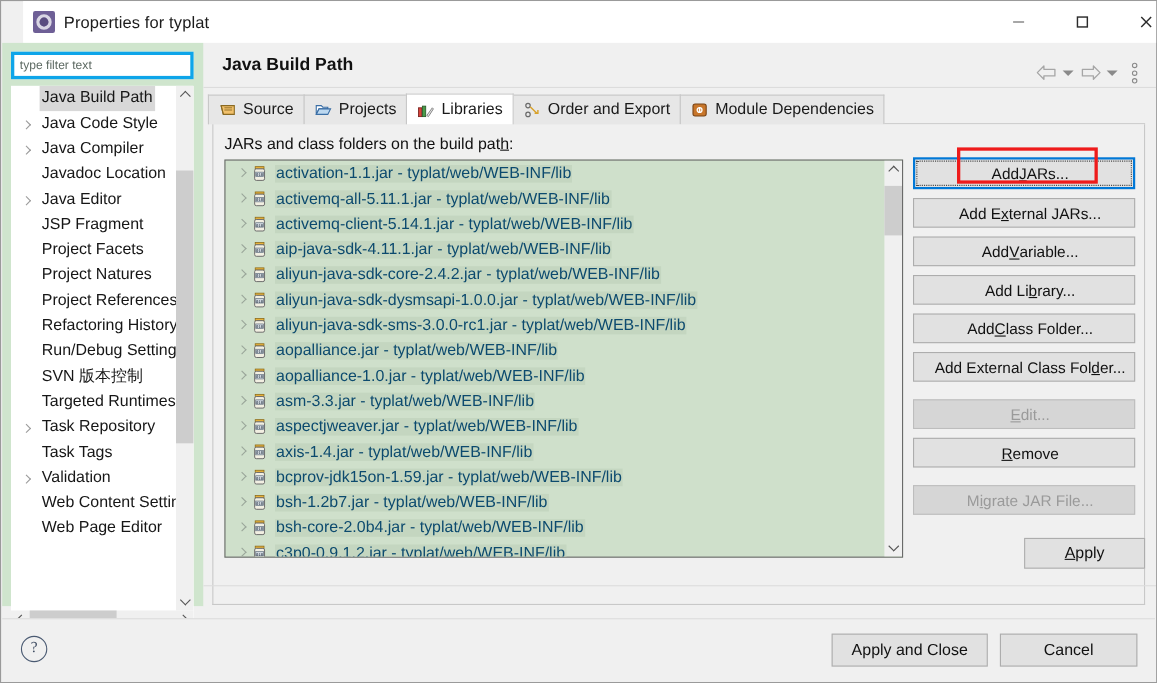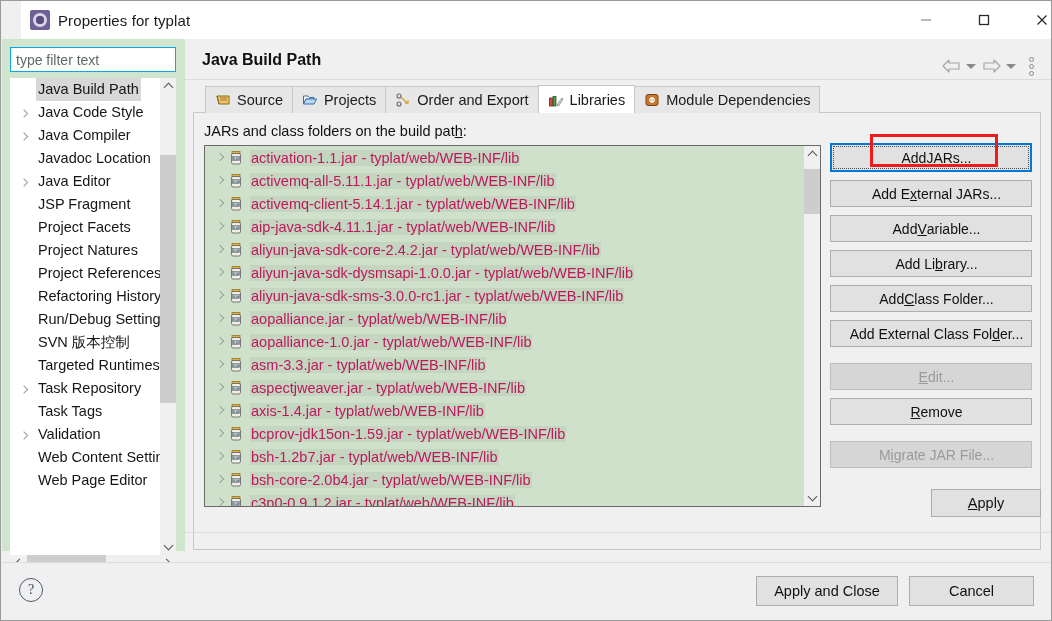--- a/index.html
+++ b/index.html
@@ -48,23 +48,23 @@
   .win-btn svg { display: block; }
 
   
   .left-panel {
     position: absolute; left: 1px; top: 38px; width: 183px; height: 512px;
     background: #cfe5cd;
   }
   .filter-wrap { position: absolute; left: 8px; top: 8px; width: 166px; height: 25px; }
   .filter-input {
     width: 166px; height: 25px;
-    border: 1px solid #0ea5e9; background: #ffffff;
+    border: 3px solid #0ea5e9; background: #ffffff;
     font-family: "Liberation Sans", sans-serif;
-    font-size: 14px; color: #5e6a63;
+    font-size: 11px; color: #5e6a63;
     padding: 0 5px; outline: none;
   }
   .filter-input::placeholder { color: #5e6a63; opacity: 1; }
 
   .tree-outer {
     position: absolute; left: 8px; top: 39px; width: 166px; height: 494px;
     background: #ffffff; overflow: hidden;
   }
   .tree-list {
     position: absolute; left: 0; top: 0; width: 150px; height: 477px;
@@ -128,21 +128,21 @@
   .nav-btn { width: 24px; height: 20px; display:flex; align-items:center; justify-content:center; }
   .nav-caret { width: 16px; height: 20px; display:flex; align-items:center; justify-content:center; }
   .caret-dn { width:0;height:0;border-left:5px solid transparent;border-right:5px solid transparent;border-top:5px solid #8a8a8a; }
   .dots-menu { width: 16px; height: 22px; display:flex; flex-direction:column; align-items:center; justify-content:center; gap:2px; margin-left:4px; }
   .dots-menu i { width:5px; height:5px; border:1px solid #8a8a8a; border-radius:50%; display:block; }
 
   .sep-line { position:absolute; left:0; top:40px; width:866px; height:1px; background:#dcdcdc; }
 
   
   .tabs {
-    position: absolute; left: 20px; top: 46px; height: 28px;
+    position: absolute; left: 4px; top: 46px; height: 28px;
     display: flex; align-items: flex-end;
   }
   .tab {
     height: 27px; display: flex; align-items: center; gap: 6px;
     padding: 0 9px; font-size: 14.5px; color: #1a1a1a;
     background: #e7e7e7; border: 1px solid #c8c8c8; border-bottom: none;
     margin-right: -1px; position: relative;
   }
   .tab.active {
     background: #ffffff; border-color: #c8c8c8; height: 28px; z-index: 2;
@@ -174,21 +174,21 @@
     padding-left: 9px; white-space: nowrap;
   }
   .jar-arrow { width: 14px; flex: 0 0 auto; position: relative; height: 14px; }
   .jar-arrow::before {
     content:""; position:absolute; left:3px; top:3px;
     width:5px; height:5px; border-right:1.6px solid #9aa69a; border-top:1.6px solid #9aa69a;
     transform: rotate(45deg);
   }
   .jar-icon { width: 16px; height: 16px; flex: 0 0 auto; margin-right: 6px; }
   .jar-label {
-    font-size: 14.5px; color: #be185d; background: #c4d6c0; padding: 0 1px;
+    font-size: 14.5px; color: #0c4a6e; background: #c4d6c0; padding: 0 1px;
   }
 
   .list-vscroll {
     position: absolute; right: 0; top: 0; width: 16px; height: 360px; background: #f0f0f0;
   }
   .list-vscroll .thumb { position:absolute; left:0; width:16px; background:#cdcdcd; }
 
   
   .btncol { position: absolute; left: 636px; top: 30px; width: 202px; }
   .ebtn {
@@ -362,37 +362,37 @@
             </svg></span>
           <span>Source</span>
         </div>
         <div class="tab">
           <span class="tab-icon"><svg width="16" height="16" viewBox="0 0 16 16">
               <path d="M1.5 12 L1.5 4 L6 4 L7.5 5.5 L12 5.5 L12 7 L4 7 L1.5 12 Z" fill="#fff" stroke="#3a6ea5" stroke-width="1"></path>
               <path d="M4 7 L14.5 7 L12 12 L1.5 12 Z" fill="#bcd8f0" stroke="#3a6ea5" stroke-width="1"></path>
             </svg></span>
           <span>Projects</span>
         </div>
+        <div class="tab active">
+          <span class="tab-icon"><svg width="16" height="16" viewBox="0 0 16 16">
+              <rect x="1.5" y="6" width="3" height="8" fill="#d8433a" stroke="#7a2420" stroke-width=".8"></rect>
+              <rect x="5" y="4.5" width="3" height="9.5" fill="#4a9b4a" stroke="#2a5c2a" stroke-width=".8"></rect>
+              <path d="M9 13 L14 6 L15 7 L10.5 14 Z" fill="#e8e8e8" stroke="#777" stroke-width=".8"></path>
+            </svg></span>
+          <span>Libraries</span>
+        </div>
         <div class="tab">
           <span class="tab-icon"><svg width="16" height="16" viewBox="0 0 16 16">
               <circle cx="4" cy="4" r="2" fill="none" stroke="#6a6a6a" stroke-width="1.1"></circle>
               <circle cx="4" cy="12" r="2" fill="none" stroke="#6a6a6a" stroke-width="1.1"></circle>
               <path d="M6 5 L12 11" stroke="#d8a12a" stroke-width="1.3"></path>
               <path d="M10 11 L13 11 L13 8" fill="none" stroke="#d8a12a" stroke-width="1.3"></path>
             </svg></span>
           <span>Order and Export</span>
         </div>
-        <div class="tab active">
-          <span class="tab-icon"><svg width="16" height="16" viewBox="0 0 16 16">
-              <rect x="1.5" y="6" width="3" height="8" fill="#d8433a" stroke="#7a2420" stroke-width=".8"></rect>
-              <rect x="5" y="4.5" width="3" height="9.5" fill="#4a9b4a" stroke="#2a5c2a" stroke-width=".8"></rect>
-              <path d="M9 13 L14 6 L15 7 L10.5 14 Z" fill="#e8e8e8" stroke="#777" stroke-width=".8"></path>
-            </svg></span>
-          <span>Libraries</span>
-        </div>
         <div class="tab">
           <span class="tab-icon"><svg width="16" height="16" viewBox="0 0 16 16">
               <rect x="2" y="2.5" width="12" height="11" rx="2" fill="#c8762a" stroke="#7a4415" stroke-width="1"></rect>
               <path d="M8 5.5 L8 10.5" stroke="#fff" stroke-width="1.4"></path>
               <circle cx="8" cy="8" r="2.2" fill="none" stroke="#fff" stroke-width="1.2"></circle>
             </svg></span>
           <span>Module Dependencies</span>
         </div>
       </div>
 

